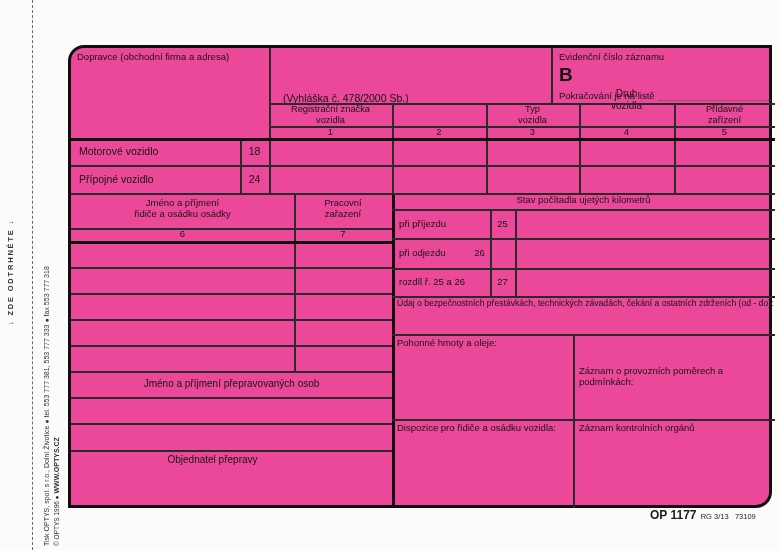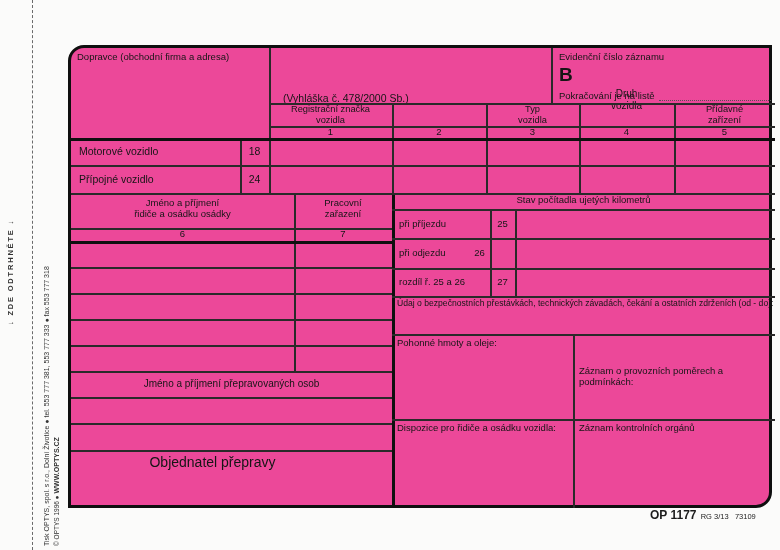--- a/index.html
+++ b/index.html
@@ -91,21 +91,21 @@
   <div class="lbl" style="left:8px;top:117px;height:28px;line-height:28px;font-size:10.5px;">Přípojné vozidlo</div>
   <div class="lbl center" style="left:169px;top:117px;width:29px;height:28px;line-height:28px;font-size:10.5px;">24</div>
 
   <div class="lbl center preline" style="left:0;top:150px;width:223px;">Jméno a příjmení
 řidiče a osádku osádky</div>
   <div class="lbl center preline" style="left:223px;top:150px;width:98px;">Pracovní
 zařazení</div>
   <div class="lbl center" style="left:0;top:181px;width:223px;">6</div>
   <div class="lbl center" style="left:223px;top:181px;width:98px;">7</div>
   <div class="lbl center" style="left:0;top:323px;width:321px;height:26px;line-height:26px;font-size:10px;">Jméno a příjmení přepravovaných osob</div>
-  <div class="lbl center" style="left:0;top:406px;width:283px;font-size:14px;">Objednatel přepravy</div>
+  <div class="lbl center" style="left:0;top:406px;width:283px;font-size:10px;">Objednatel přepravy</div>
 
   <div class="lbl center" style="left:321px;top:147px;width:383px;">Stav počítadla ujetých kilometrů</div>
   <div class="lbl" style="left:328px;top:161px;height:29px;line-height:29px;">při příjezdu</div>
   <div class="lbl center" style="left:419px;top:161px;width:25px;height:29px;line-height:29px;">25</div>
   <div class="lbl" style="left:328px;top:190px;height:30px;line-height:30px;">při odjezdu</div>
   <div class="lbl center" style="left:396px;top:190px;width:25px;height:22px;line-height:30px;">26</div>
   <div class="lbl" style="left:328px;top:220px;height:20px;line-height:28px;">rozdíl ř. 25 a 26</div>
   <div class="lbl center" style="left:419px;top:220px;width:25px;height:28px;line-height:28px;">27</div>
 
   <div class="lbl nowrap" style="left:326px;top:251px;font-size:8.6px;">Údaj o bezpečnostních přestávkách, technických závadách, čekání a ostatních zdrženích (od - do):</div>

